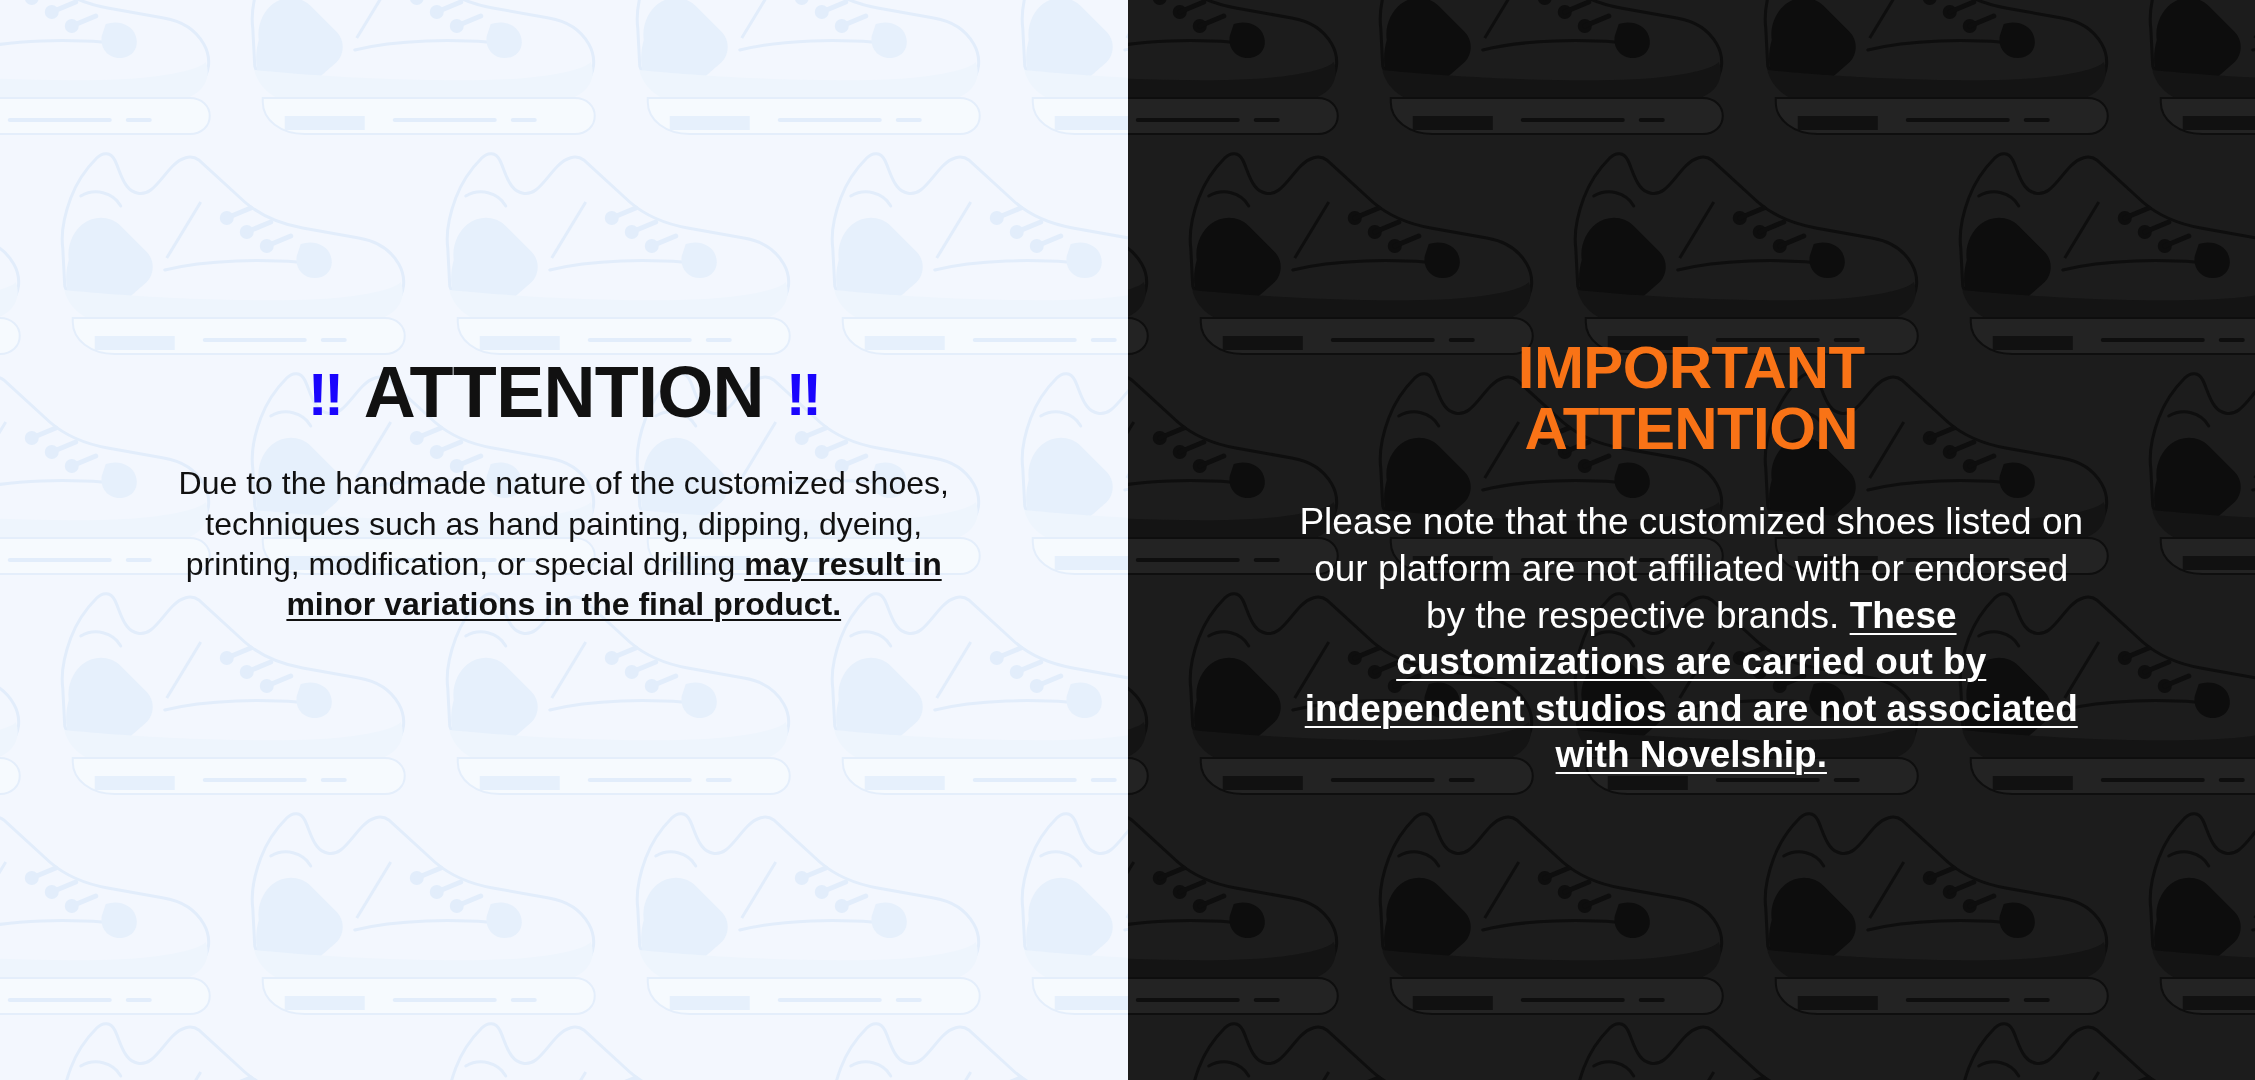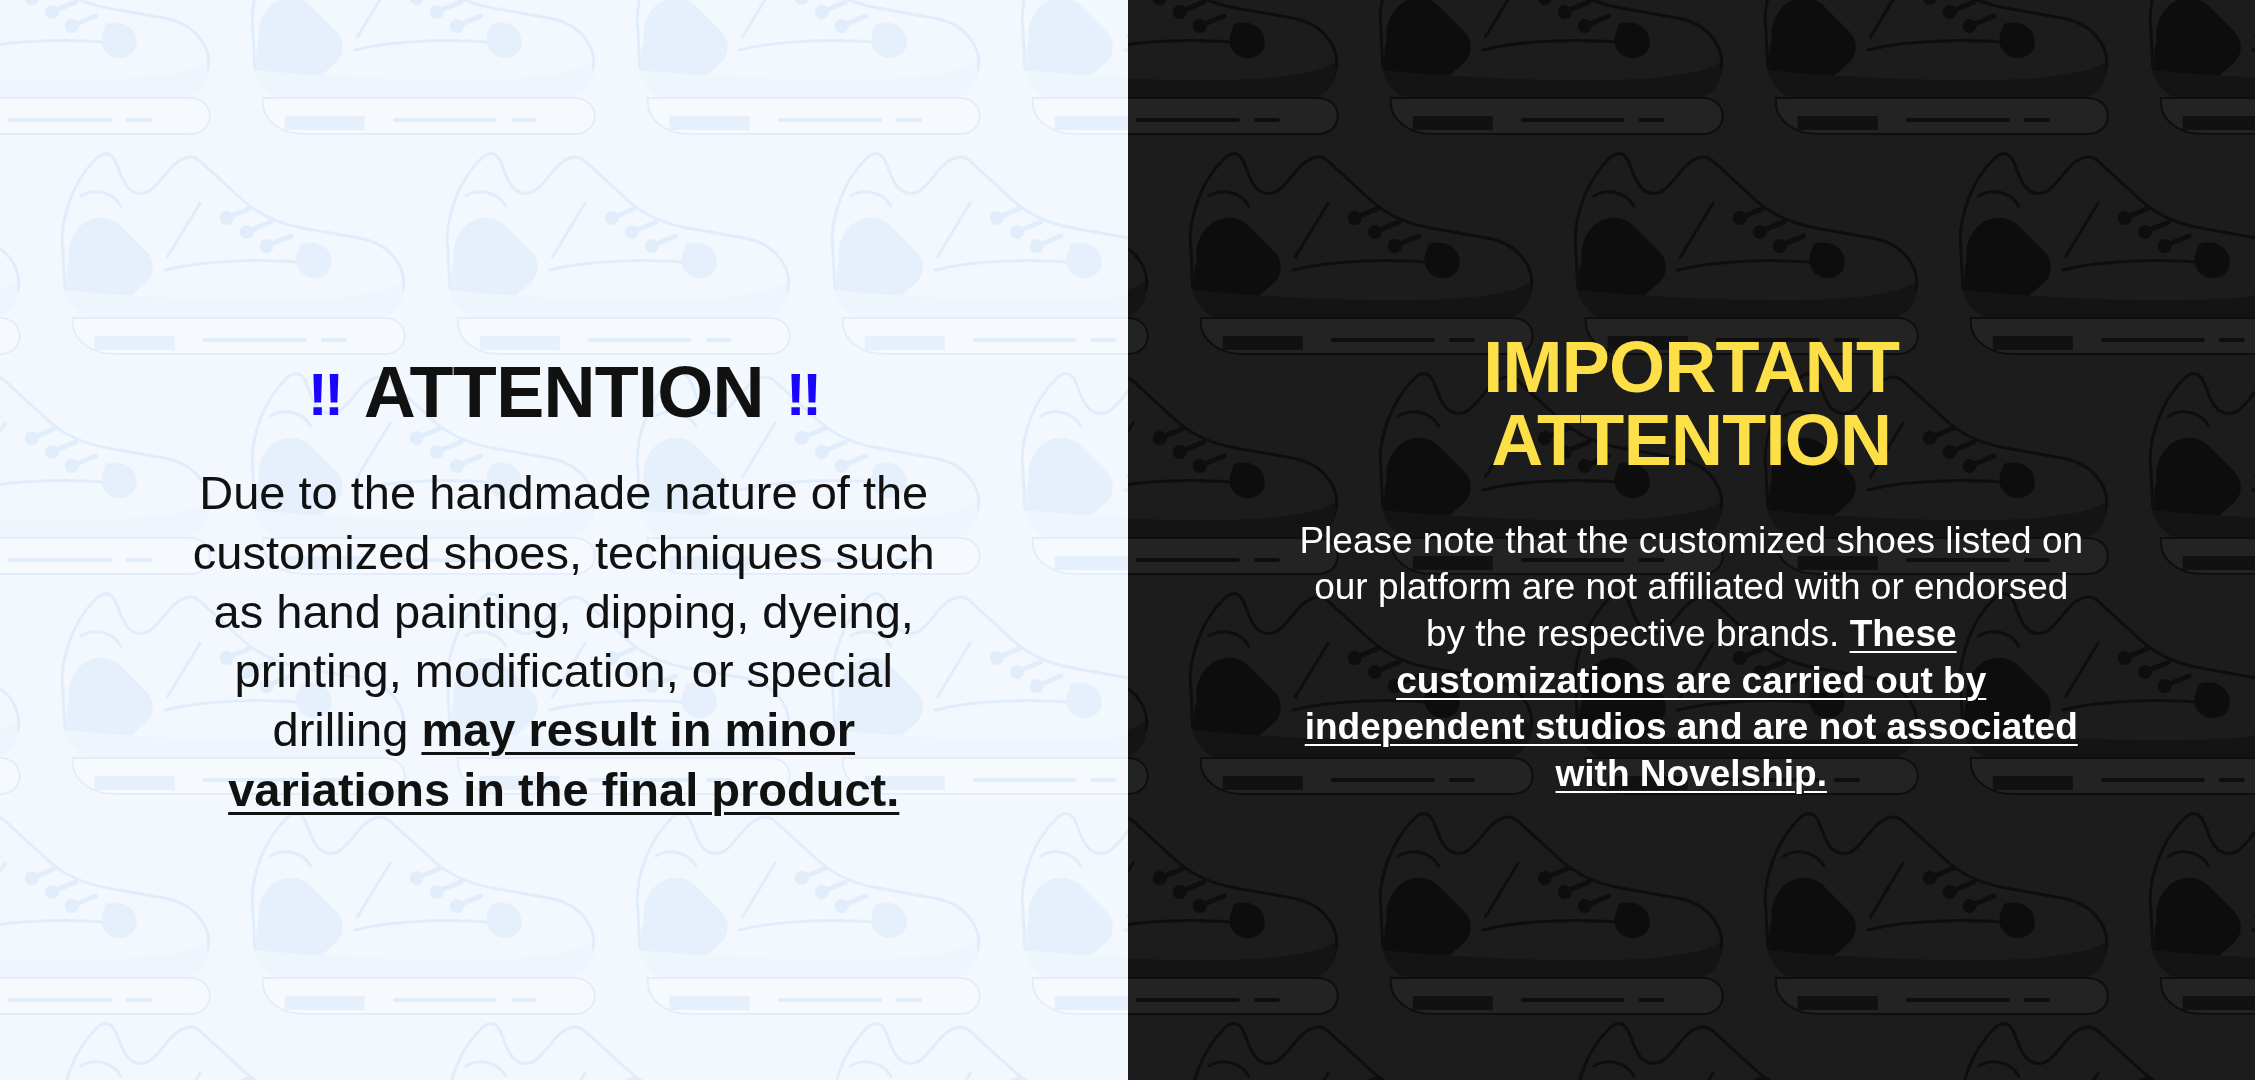--- a/index.html
+++ b/index.html
@@ -70,32 +70,32 @@
   
   .panel-light .content { top:356px; }
   .panel-light .headline {
     color:#111111;
     font-size:72px;
   }
   .panel-light .headline .bang { font-size:60px; vertical-align:0.04em; }
   .panel-light .headline .word { margin:0 22px; }
   .panel-light .body-copy {
     color:#111111;
-    font-size:47px;
+    font-size:32px;
     width:800px;
     margin:34px auto 0 auto;
   }
 
   
   .panel-dark .content { top:327px; }
   .panel-dark .headline {
-    color:#fde047;
-    font-size:72px;
+    color:#f97316;
+    font-size:60px;
     width:760px;
-    margin:4px auto;
+    margin:10px auto;
   }
   .panel-dark .body-copy {
     color:#ffffff;
     font-size:37px;
     width:800px;
     margin:40px auto 16px auto;
   }
 </style>
 </head>
 <body>

